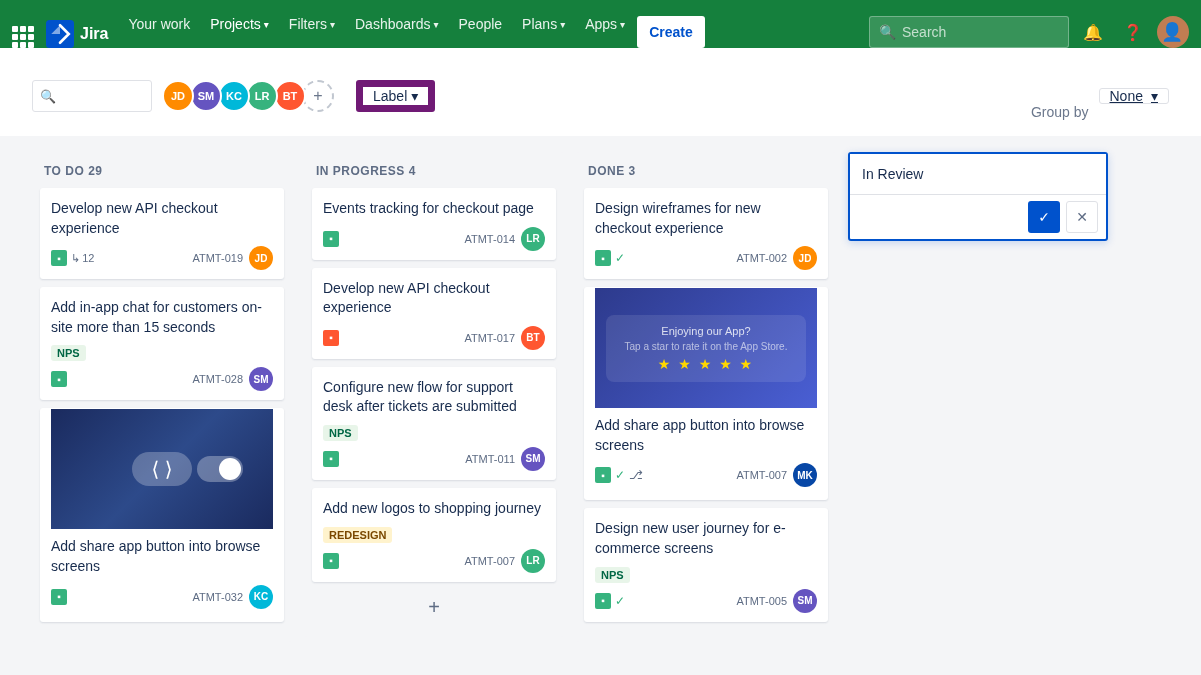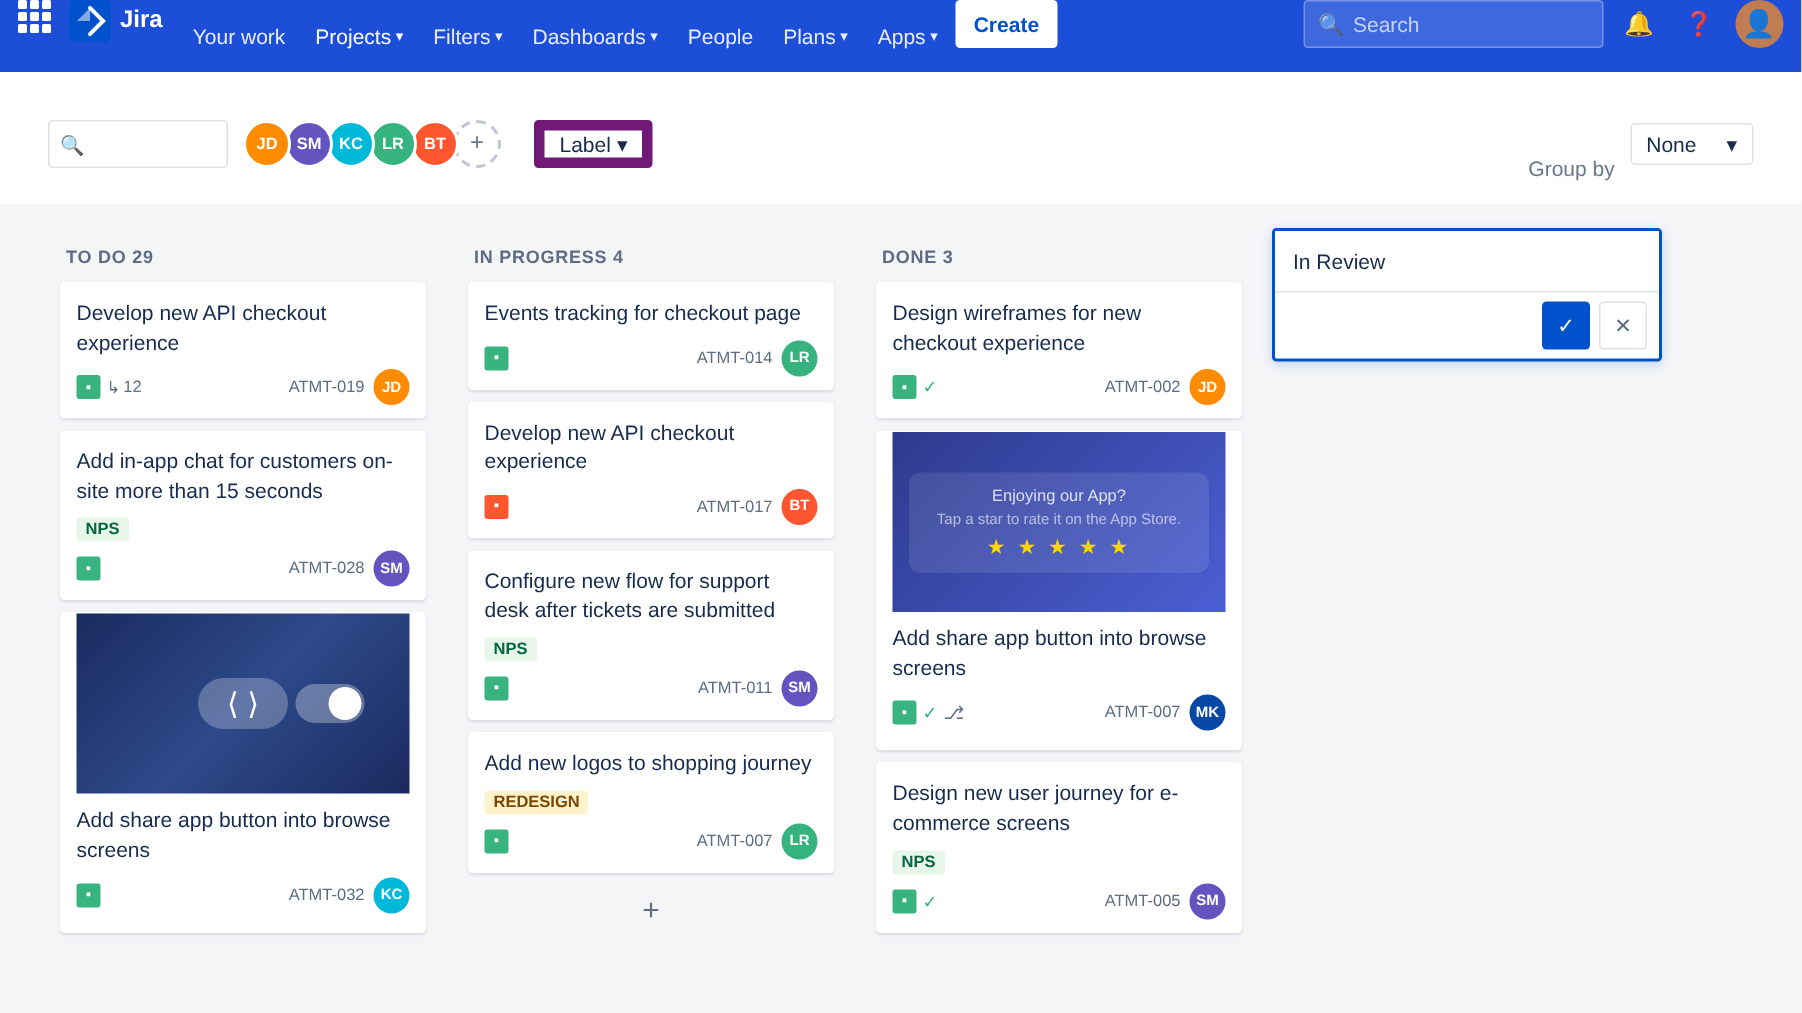--- a/index.html
+++ b/index.html
@@ -1,22 +1,22 @@
 <!DOCTYPE html>
 <html><head>
   <meta charset="utf-8">
   <style>
     * { box-sizing: border-box; margin: 0; padding: 0; }
     body { font-family: -apple-system, BlinkMacSystemFont, 'Segoe UI', sans-serif; background: #f4f5f7; color: #172b4d; font-size: 14px; }
 
     
     .navbar {
-      background: #1d4ed8;
+      background: #15803d;
       display: flex;
-      align-items: flex-start;
+      align-items: flex-end;
       padding: 0 12px;
       height: 48px;
       gap: 4px;
       position: relative;
       z-index: 100;
     }
     .navbar-logo {
       display: flex; align-items: center; gap: 6px; color: white; font-weight: 700; font-size: 16px; margin-right: 8px;
     }
     .jira-icon { width: 28px; height: 28px; }
@@ -50,21 +50,21 @@
     .filter-search-wrap input { border: 1px solid #dfe1e6; border-radius: 3px; padding: 0 8px 0 28px; height: 32px; width: 120px; font-size: 14px; }
     .filter-search-icon { position: absolute; left: 8px; color: #6b778c; font-size: 13px; }
     .avatars { display: flex; align-items: center; gap: -4px; }
     .avatar-add { width: 32px; height: 32px; border-radius: 50%; border: 2px dashed #c1c7d0; display: flex; align-items: center; justify-content: center; color: #6b778c; font-size: 16px; cursor: pointer; background: white; margin-right: 0; }
     .label-btn {
       border: 7px solid #701a75; border-radius: 3px; padding: 0 10px; height: 32px; display: flex; align-items: center; gap: 4px; cursor: pointer; background: white; font-size: 14px; color: #172b4d; margin-left: 12px;
     }
     .toolbar-spacer { flex: 1; }
     .groupby-label { color: #6b778c; font-size: 14px; margin-top: 32px; }
     .groupby-btn {
-      border: 1px solid #dfe1e6; border-radius: 3px; padding: 0 10px; height: 28px; display: flex; align-items: center; gap: 20px; cursor: pointer; background: white; font-size: 14px;
+      border: 1px solid #dfe1e6; border-radius: 3px; padding: 0 10px; height: 16px; display: flex; align-items: center; gap: 8px; cursor: pointer; background: white; font-size: 14px; text-decoration: underline;
     }
 
     
     .board-body { padding: 16px 32px; overflow-x: auto; display: flex; gap: 0; }
     .board-columns { display: flex; gap: 12px; align-items: flex-start; width: 100%; }
     .column {
       background: #f4f5f7; border-radius: 3px; width: 260px; min-width: 260px; padding: 12px 8px; flex-shrink: 0;
     }
     .column-header { font-size: 12px; font-weight: 600; color: #5e6c84; text-transform: uppercase; letter-spacing: 0.5px; margin-bottom: 10px; padding: 0 4px; }
     .card {

